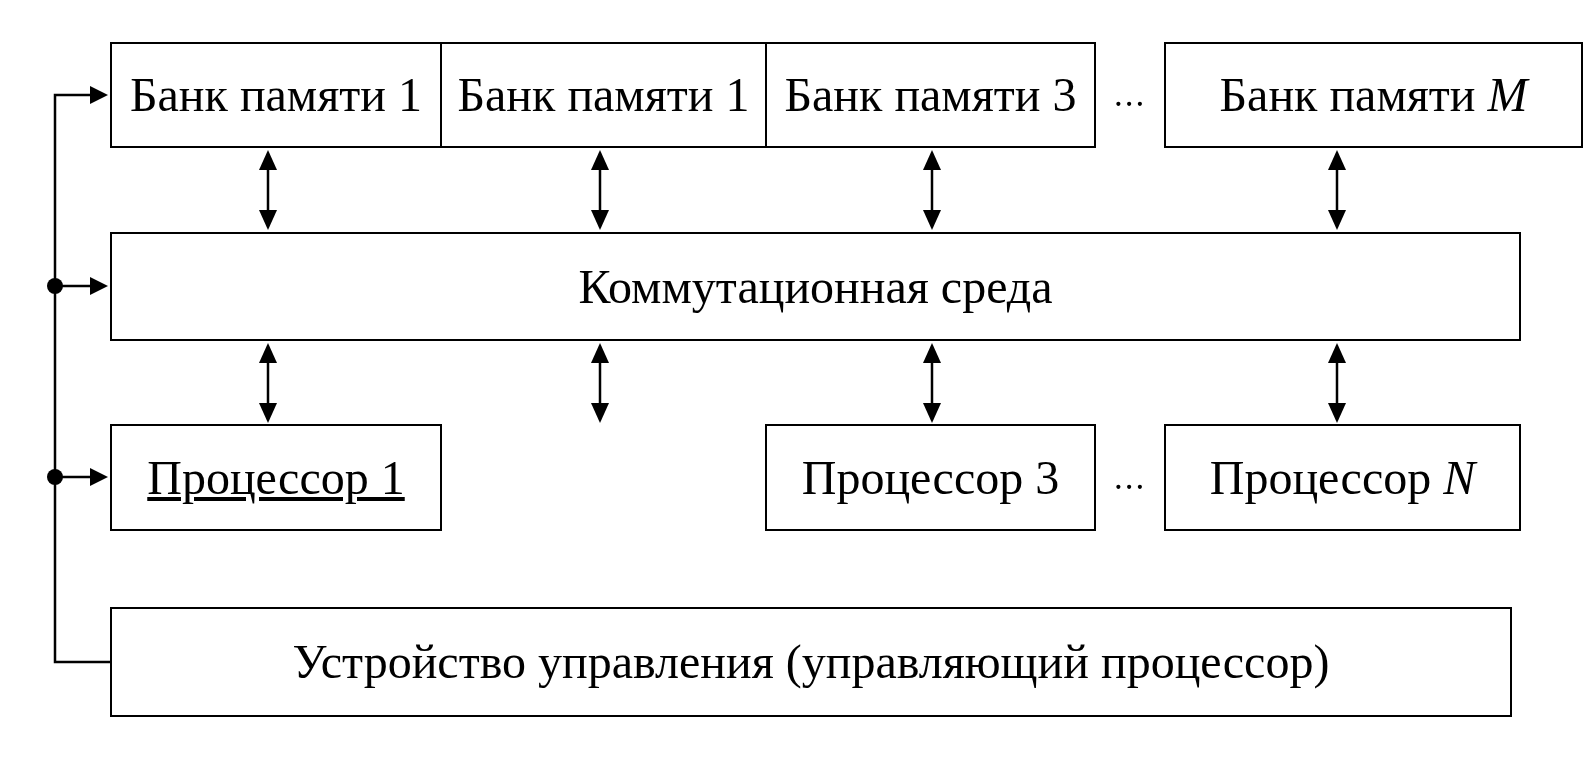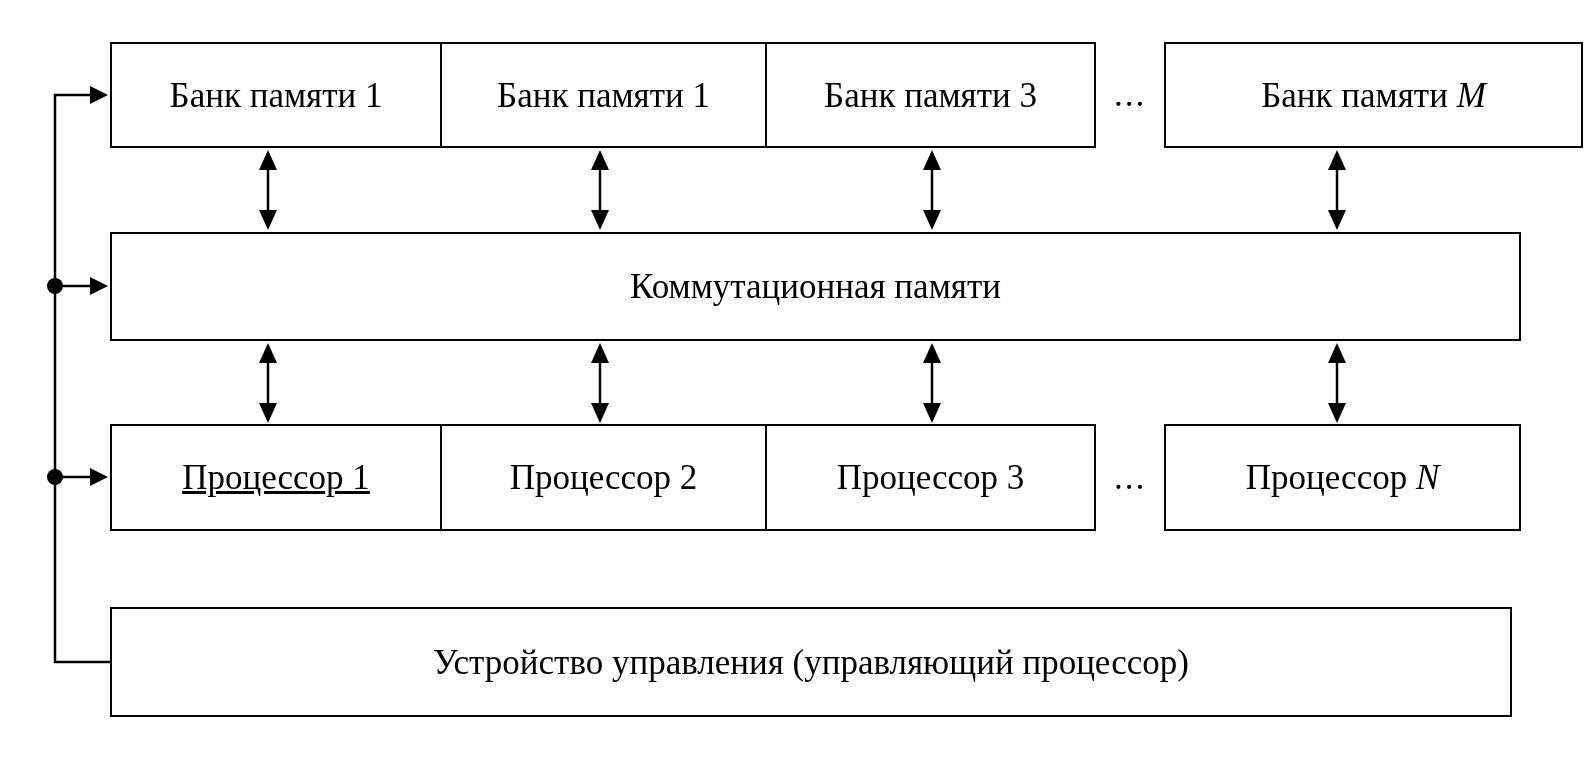--- a/index.html
+++ b/index.html
@@ -14,21 +14,21 @@
     overflow: hidden;
   }
   .overlay { position: absolute; left: 0; top: 0; width: 1592px; height: 780px; }
   .box {
     position: absolute;
     border: 2.5px solid #000;
     background: #ffffff;
     display: flex;
     align-items: center;
     justify-content: center;
-    font-size: 35px;
+    font-size: 48px;
     line-height: 1;
     white-space: nowrap;
   }
   .ellipsis {
     position: absolute;
     display: flex;
     align-items: center;
     justify-content: center;
     font-size: 35px;
     letter-spacing: 2px;
@@ -110,28 +110,25 @@
   </div>
   <div class="box" style="left:765px; top:42px; width:331px; height:106px;">
     <span>Банк памяти 3</span>
   </div>
   <div class="ellipsis" style="left:1098px; top:42px; width:64px; height:106px;">...</div>
   <div class="box" style="left:1164px; top:42px; width:419px; height:106px;">
     <span>Банк памяти</span>&nbsp;<i class="var">M</i>
   </div>
 
   <div class="box" style="left:110px; top:232px; width:1411px; height:109px;">
-    <span>Коммутационная памяти</span>
+    <span>Коммутационная среда</span>
   </div>
 
   <div class="box" style="left:110px; top:424px; width:332px; height:107px;text-decoration:underline;">
     <span>Процессор 1</span>
-  </div>
-  <div class="box" style="left:440px; top:424px; width:327px; height:107px;">
-    <span>Процессор 2</span>
   </div>
   <div class="box" style="left:765px; top:424px; width:331px; height:107px;">
     <span>Процессор 3</span>
   </div>
   <div class="ellipsis" style="left:1098px; top:424px; width:64px; height:107px;">...</div>
   <div class="box" style="left:1164px; top:424px; width:357px; height:107px;">
     <span>Процессор</span>&nbsp;<i class="var">N</i>
   </div>
 
   <div class="box" style="left:110px; top:607px; width:1402px; height:110px;">

